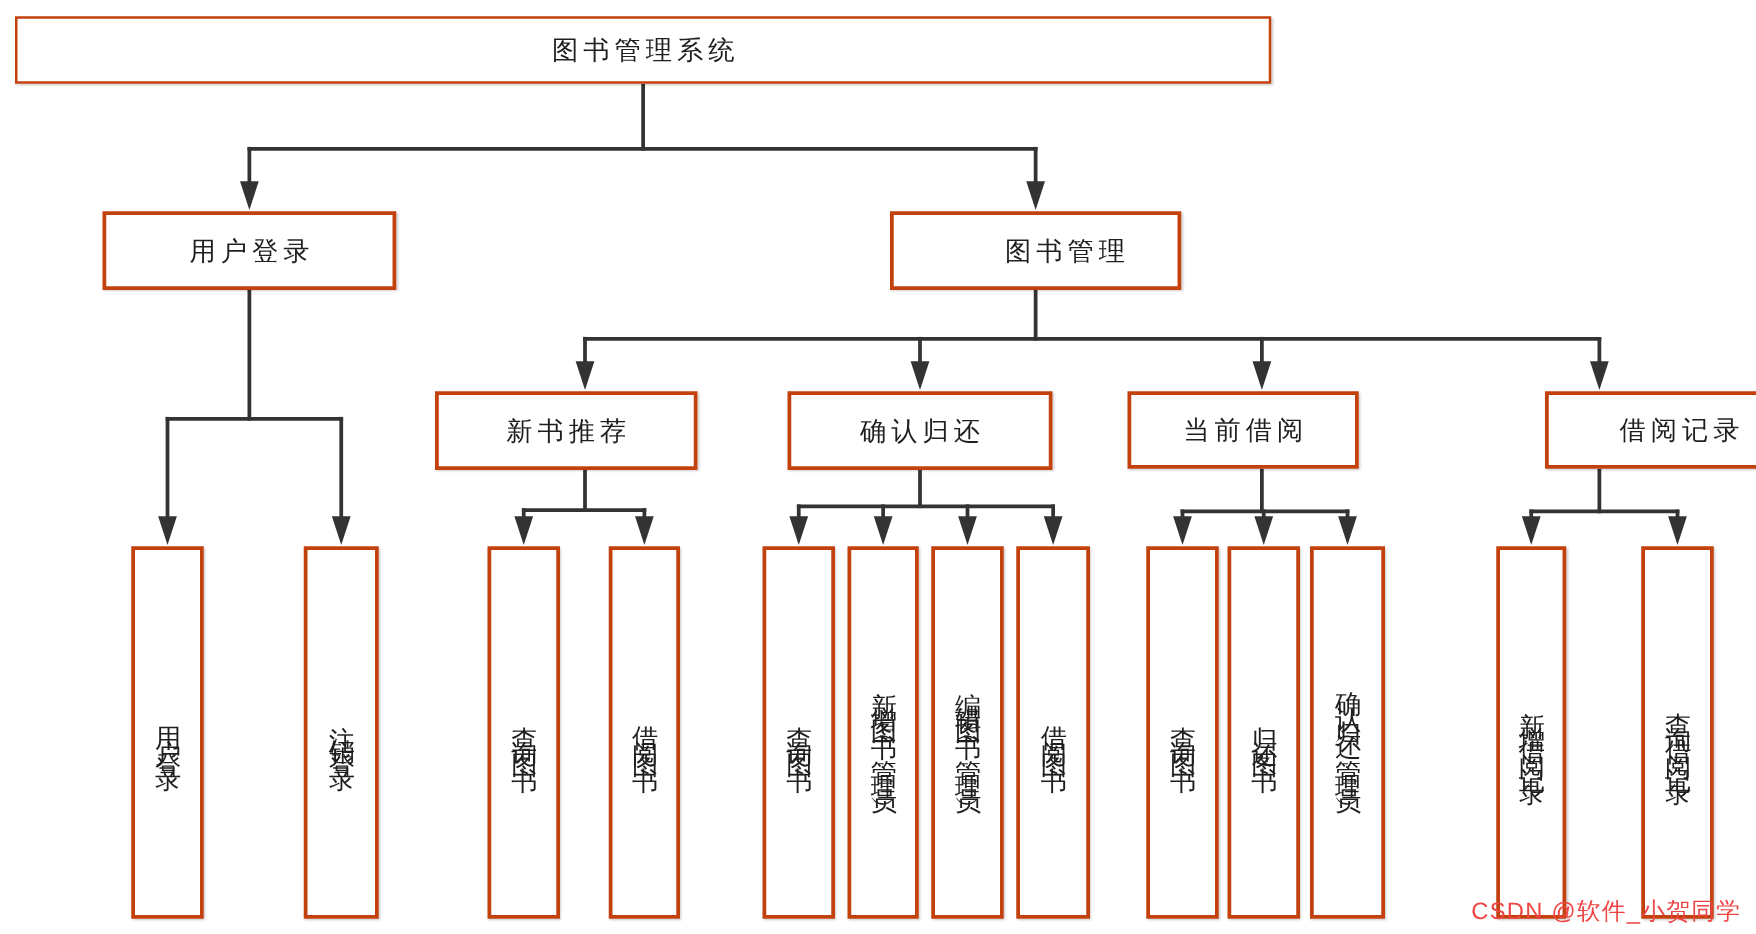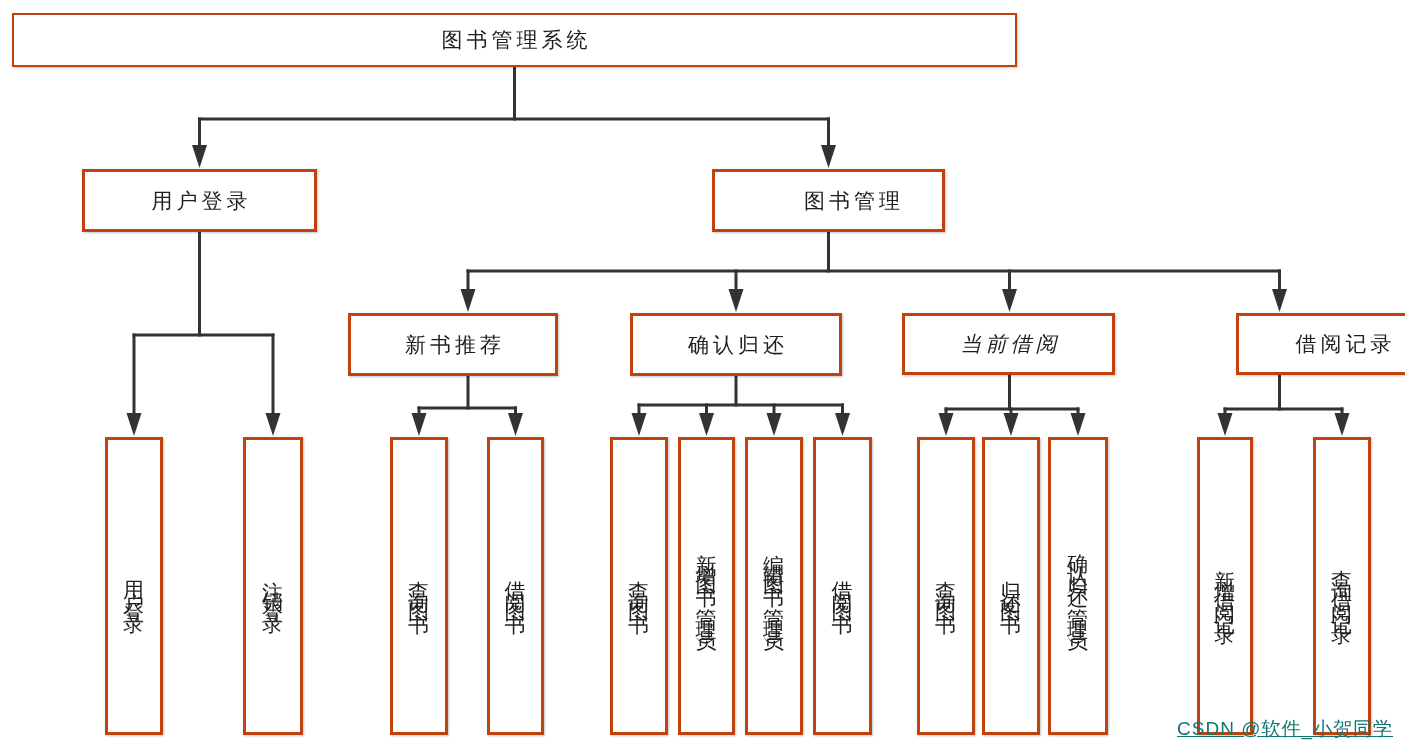--- a/index.html
+++ b/index.html
@@ -45,24 +45,23 @@
     letter-spacing: 11px;
     line-height: 1;
     font-size: 21px;
   }
   .watermark {
     position: absolute;
     right: 12px;
     bottom: 5px;
     font-size: 19px;
     letter-spacing: 1px;
-    color: #0f766e;
+    color: #ef4444;
     z-index: 5;
     white-space: nowrap;
-    text-decoration: underline;
   }
 </style>
 </head>
 <body>
 
 <div class="canvas">
   <svg id="connectors" xmlns="http://www.w3.org/2000/svg" viewBox="0 0 1405 747">
       <line x1="514.5" y1="67" x2="514.5" y2="119" stroke="#333333" stroke-width="3" stroke-linecap="square"></line>
       <line x1="199.5" y1="119" x2="828.5" y2="119" stroke="#333333" stroke-width="3" stroke-linecap="square"></line>
       <line x1="199.5" y1="119" x2="199.5" y2="151" stroke="#333333" stroke-width="3" stroke-linecap="square"></line>
@@ -125,21 +124,21 @@
   </div>
   <div class="node h" style="left: 712px; top: 169px; width: 233px; height: 63px; padding-left: 47px;">
     <span class="label">图书管理</span>
   </div>
   <div class="node h" style="left: 348px; top: 313px; width: 210px; height: 63px;">
     <span class="label">新书推荐</span>
   </div>
   <div class="node h" style="left: 630px; top: 313px; width: 212px; height: 63px;">
     <span class="label">确认归还</span>
   </div>
-  <div class="node h" style="left: 902px; top: 313px; width: 213px; height: 62px; font-style: italic;">
+  <div class="node h" style="left: 902px; top: 313px; width: 185px; height: 62px;">
     <span class="label">当前借阅</span>
   </div>
   <div class="node h" style="left: 1236px; top: 313px; width: 215px; height: 62px;">
     <span class="label">借阅记录</span>
   </div>
 
   <div class="node v" style="left: 105px; top: 437px; width: 58px; height: 298px;">
     <span class="label">用户登录</span>
   </div>
   <div class="node v" style="left: 243px; top: 437px; width: 60px; height: 298px;">

